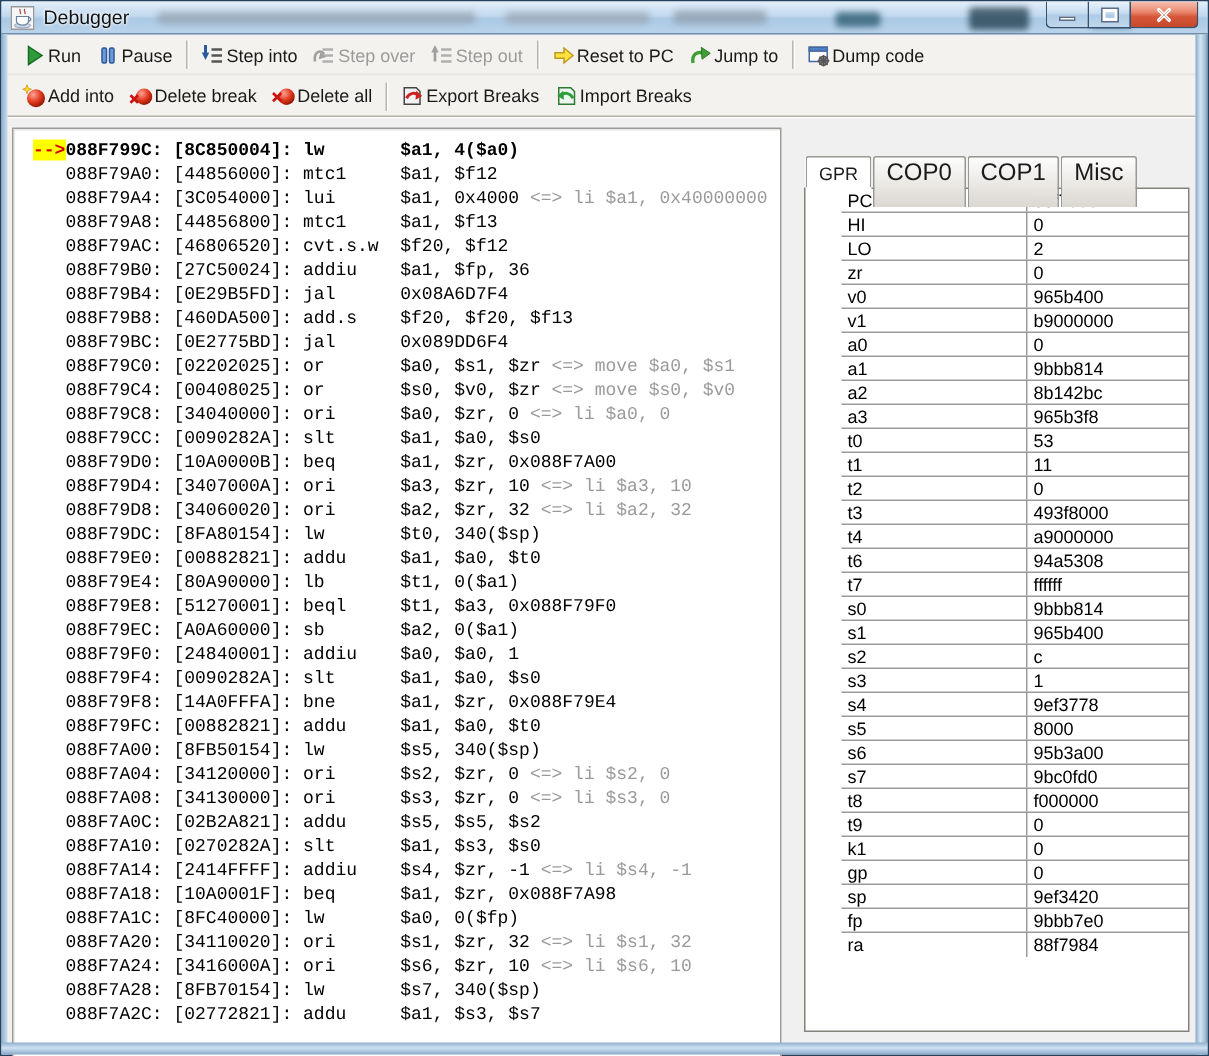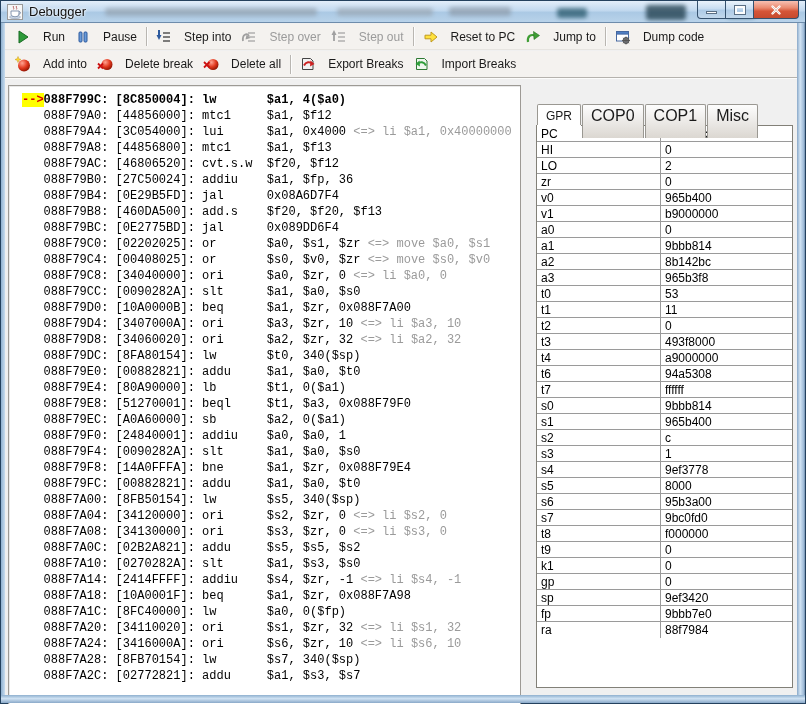--- a/index.html
+++ b/index.html
@@ -33,21 +33,21 @@
   .glass-right { position:absolute; right:0; top:22px; bottom:0; width:8px;
                  background:linear-gradient(to right,#89a8c8,#d2e4f4 40%,#9db9d6 85%,#6d8cab); }
   .glass-bottom{ position:absolute; left:0; right:0; bottom:0; height:8px;
                  background:linear-gradient(#8fb0cf,#cfe2f3 45%,#8aa9c9); }
 
   
   .toolbar { position:absolute; left:4px; right:8px; display:flex; align-items:center;
              background:#f4f2ef; padding-left:5px; font-size:12px; color:#1a1a1a; }
   .toolbar1 { top:23px; height:26px; border-bottom:1px solid #e6e4e0; }
   .toolbar2 { top:50px; height:27px; border-bottom:1px solid #b5b2ad; box-shadow:0 1px 0 #fcfcfb; }
-  .tb-btn { display:flex; align-items:center; gap:12px; padding:2px 5px; white-space:nowrap; }
+  .tb-btn { display:flex; align-items:center; gap:1px; padding:2px 5px; white-space:nowrap; }
   .tb-btn.disabled { color:#9b9b9b; }
   .tb-sep { width:1px; height:19px; background:#b9b6b1; box-shadow:1px 0 0 #fdfdfd; margin:0 4px; }
   .tb-icon { width:16px; height:16px; flex:0 0 16px; }
 
   
   .disasm { position:absolute; left:7px; top:84px; width:513px; height:680px;
             background:#fff; border:1px solid #9d9a95; box-shadow:inset 1px 1px 0 #e8e8e8;
             font-family:"Liberation Mono","DejaVu Sans Mono",monospace; font-size:12px;
             line-height:16px; padding:6px 0 0 13px; white-space:pre; overflow:hidden; color:#000; }
   .dline { height:16px; }
@@ -57,21 +57,21 @@
 
   
   .regpanel { position:absolute; left:535px; top:103px; width:257px; height:584px; }
   .tabs { position:relative; height:21px; display:flex; z-index:2; }
   .tab { border:1px solid #9a9892; border-bottom:none; padding:2px 8px 2px 8px; font-size:16px;
          background:linear-gradient(#fdfdfd,#dbd7d1); height:34px; margin-right:1px;
          border-radius:2px 2px 0 0; color:#1a1a1a; }
   .tab.active { background:#fff; height:21px; margin-left:1px; padding-top:4px;
                 box-shadow:0 1px 0 #fff; font-size:12px; }
   .regtable { position:absolute; left:0; top:21px; right:0; bottom:0; background:#fff;
-              border:1px solid #828078; }
+              border:1px solid #828078;padding-left:24px; }
   .regrow { display:flex; height:16px; border-bottom:1px solid #9a9a9a; font-size:12px; }
   .regrow:last-child { border-bottom:none; }
   .regname { width:124px; border-right:1px solid #9a9a9a; padding:1px 0 0 4px; color:#000; }
   .regval  { flex:1; padding:1px 0 0 4px; color:#000; }
 </style>
 </head>
 <body>
 
 <div class="window">
 

